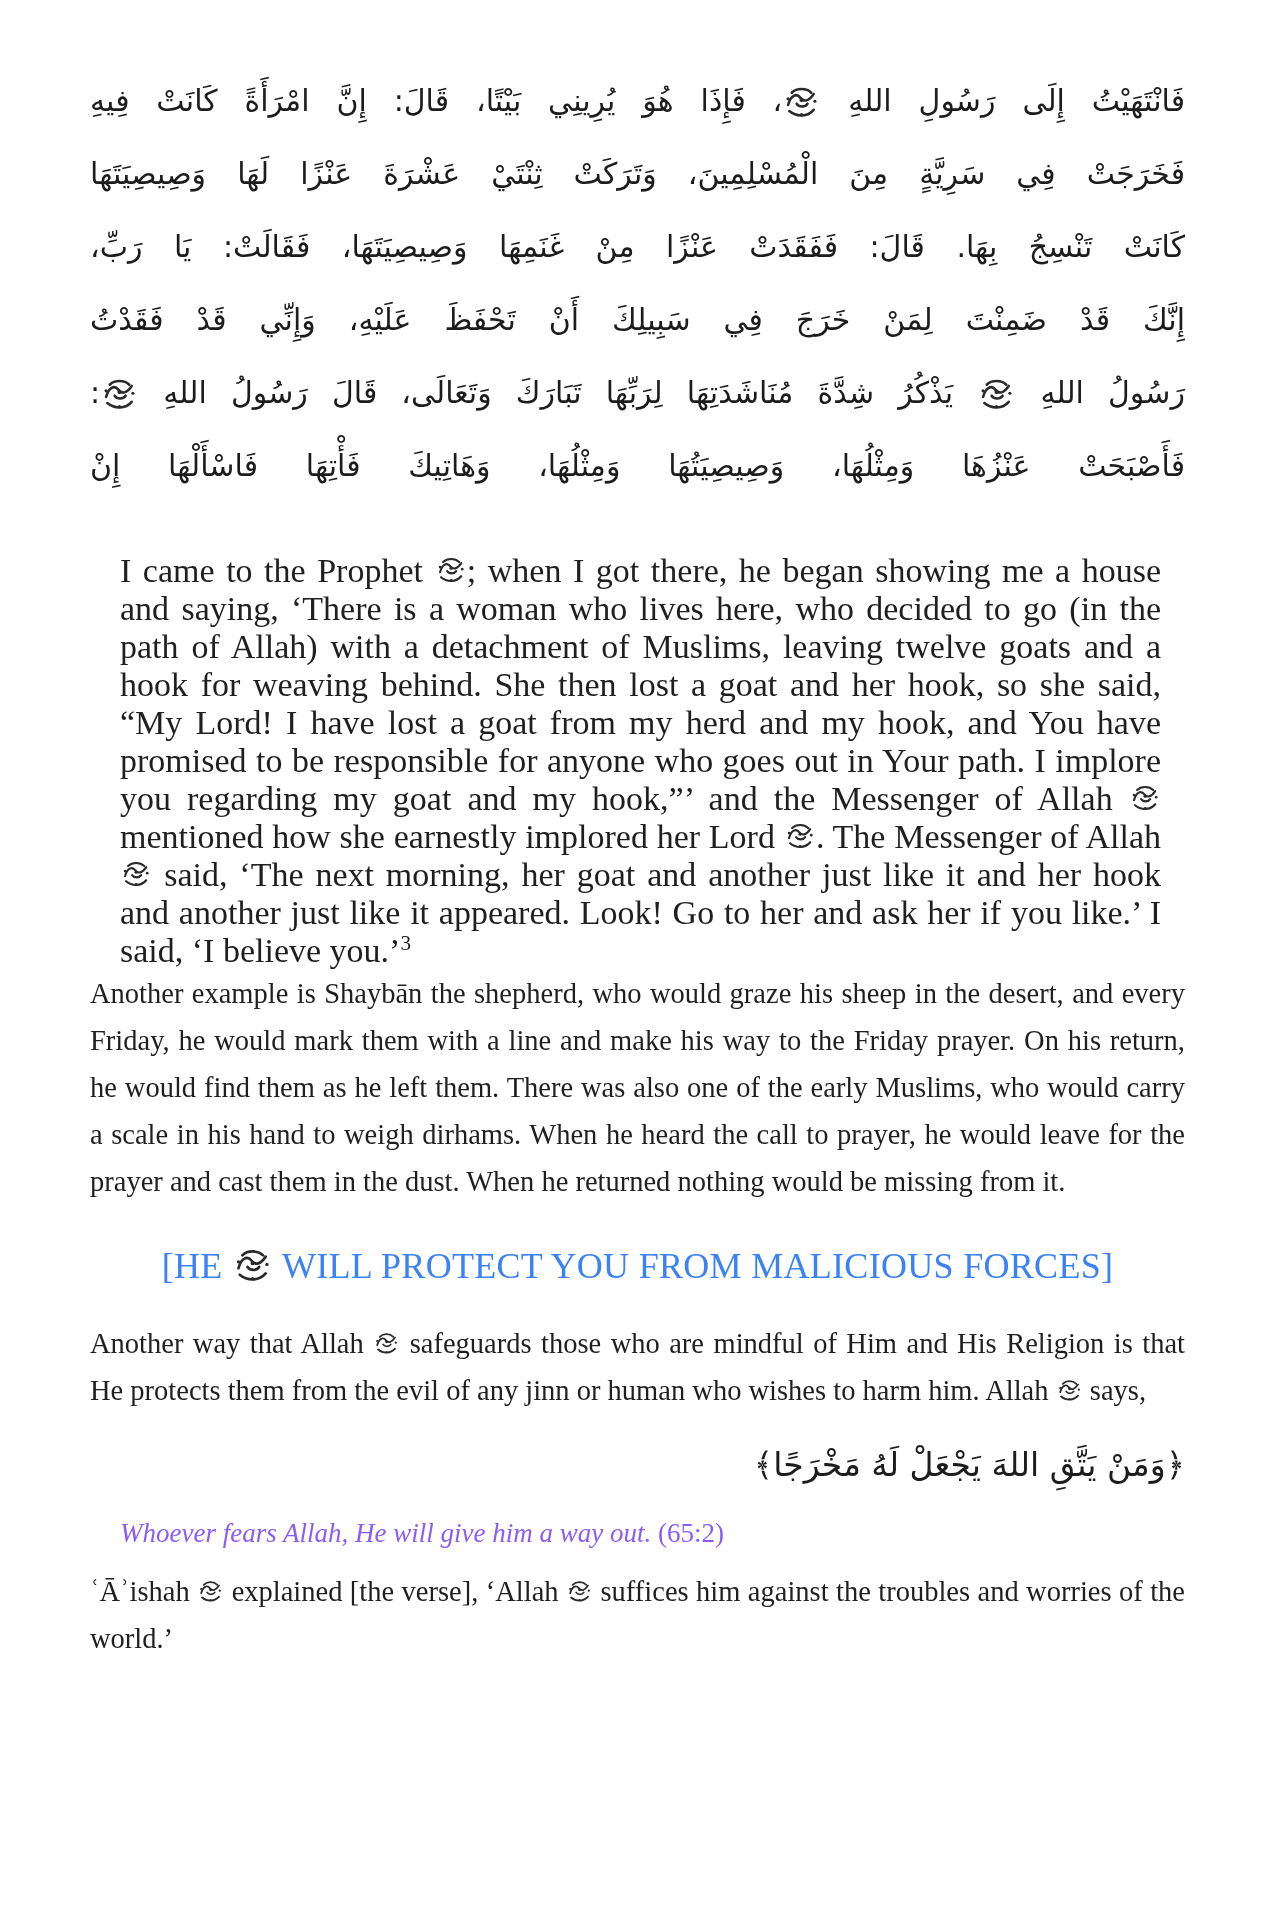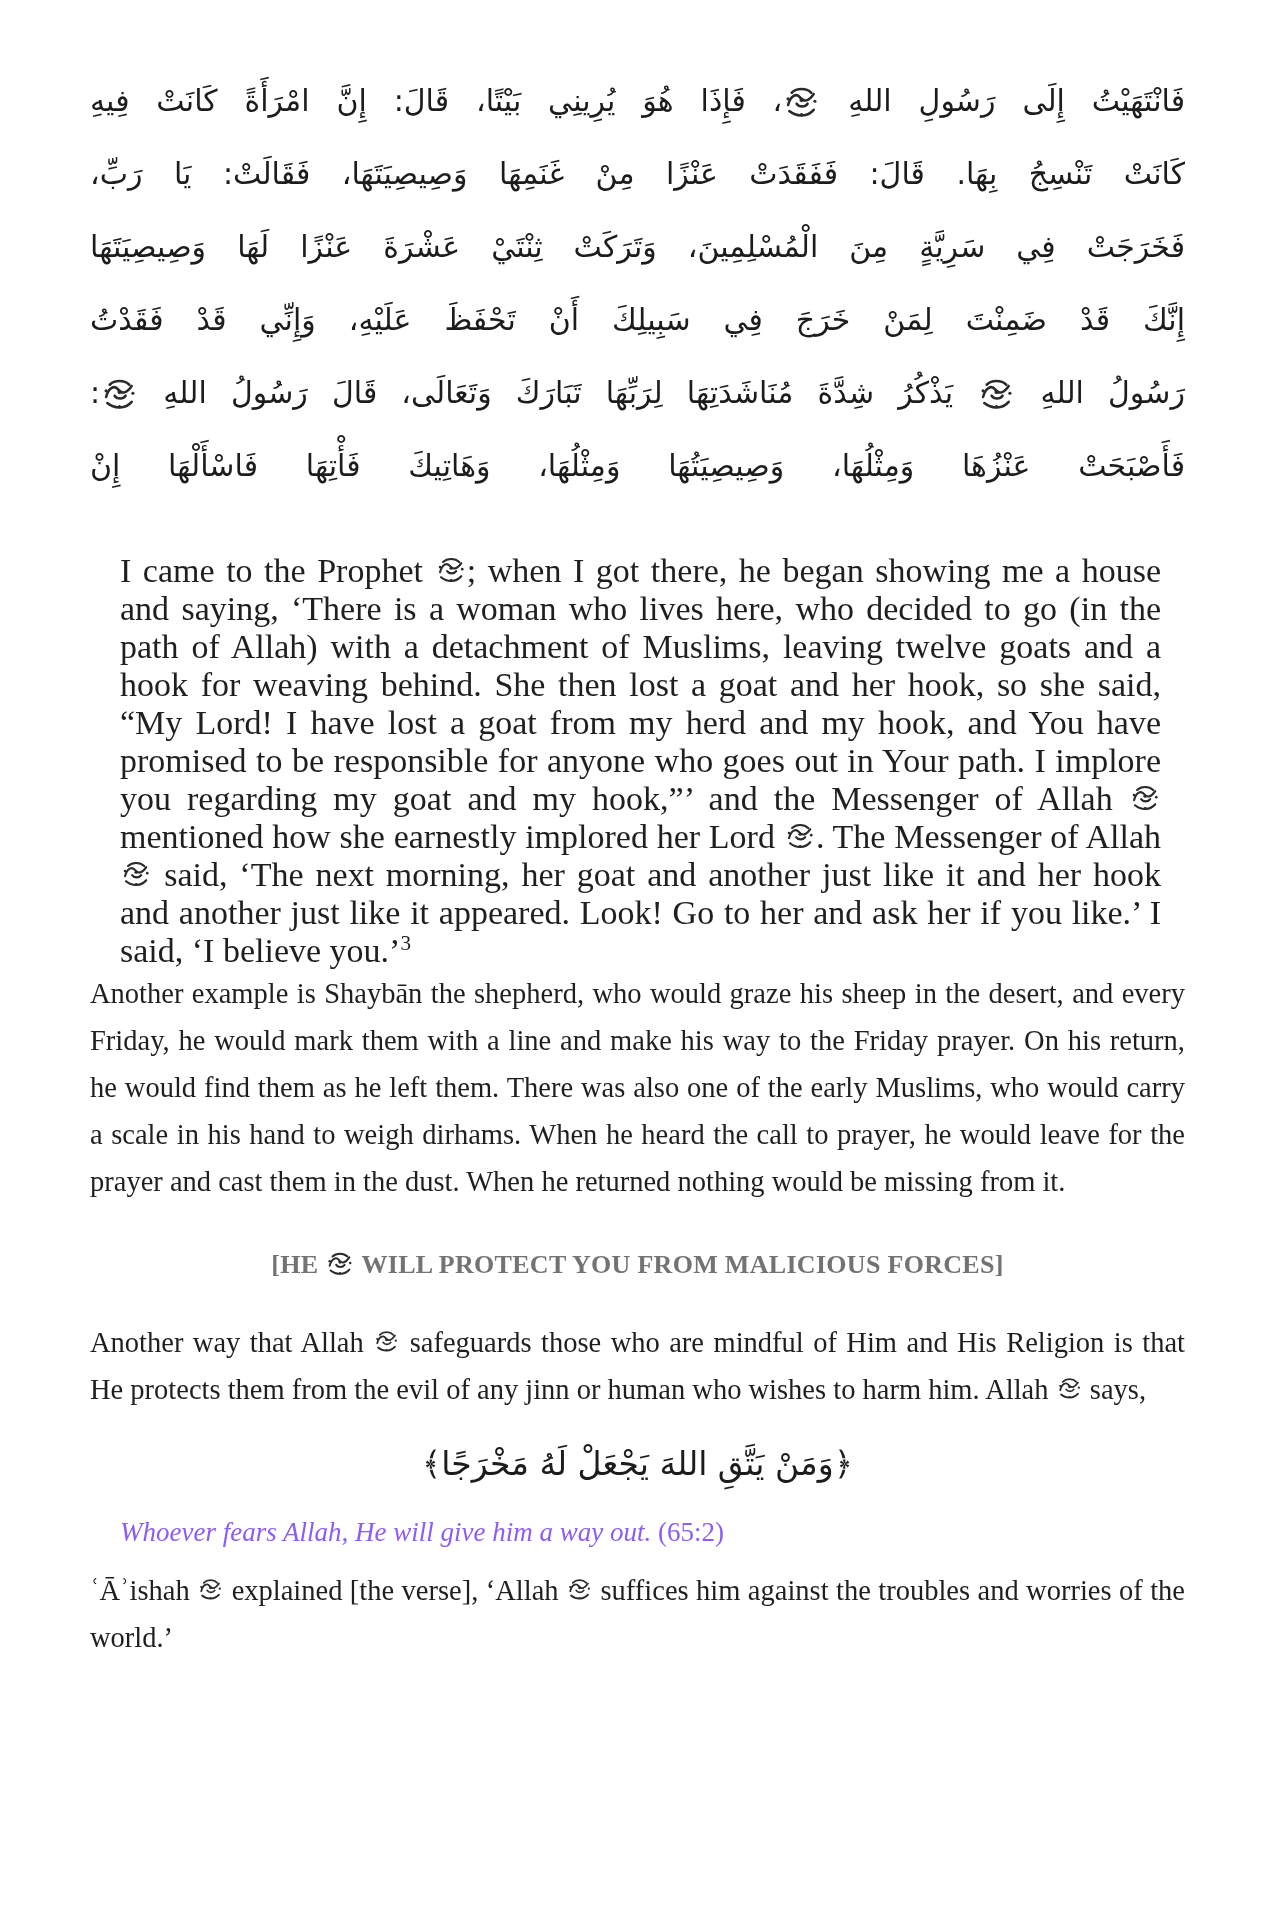--- a/index.html
+++ b/index.html
@@ -15,24 +15,24 @@
   
   .quote{margin:50px 24px 0 30px;font-size:34px;line-height:38px;
          text-align:justify;text-align-last:left;color:#1f1f1f;}
   
   .para{font-size:28.5px;line-height:47px;text-align:justify;text-align-last:left;
         margin:0;color:#1f1f1f;}
   .para.shayban{}
   .para.protection{margin-top:34px;}
   .para.aishah{margin-top:16px;}
   
-  .heading{margin-top:40px;text-align:center;font-size:26px;line-height:40px;
-           letter-spacing:.3px;font-weight:bold;color:#737373;}
+  .heading{margin-top:40px;text-align:center;font-size:36px;line-height:40px;
+           letter-spacing:.3px;font-weight:normal;color:#3b82f6;}
   
-  .verse-ar{margin-top:20px;direction:rtl;text-align:center;
+  .verse-ar{margin-top:20px;direction:rtl;text-align:right;
             font-family:"DejaVu Sans",sans-serif;font-size:33px;line-height:62px;color:#1c1c1c;}
   .verse-tr{margin:18px 0 0 30px;font-size:27px;line-height:38px;color:#8b5cf6;}
   .it{font-style:italic;}
   
   .hon{display:inline-block;width:.95em;height:.95em;vertical-align:-.12em;color:#2a2a2a;}
   .hon svg{width:100%;height:100%;display:block;}
   .hadith .hon{width:1.3em;height:1.3em;vertical-align:-.38em;}
   .heading .hon{width:1.15em;height:1.15em;vertical-align:-.24em;}
   sup.fn{font-size:.62em;line-height:0;vertical-align:super;}
   .defs{position:absolute;width:0;height:0;overflow:hidden;}
@@ -56,22 +56,22 @@
     </symbol>
   </defs>
 </svg>
 
 <div class="page">
 
   <div class="hadith">
       <div class="hadith-line"><span>فَانْتَهَيْتُ إِلَى رَسُولِ اللهِ </span><span class="hon"><svg viewBox="0 0 32 32" aria-hidden="true">
             <use href="#hon-glyph"></use>
           </svg></span><span>، فَإِذَا هُوَ يُرِينِي بَيْتًا، قَالَ: إِنَّ امْرَأَةً كَانَتْ فِيهِ</span></div>
+      <div class="hadith-line"><span>فَخَرَجَتْ فِي سَرِيَّةٍ مِنَ الْمُسْلِمِينَ، وَتَرَكَتْ ثِنْتَيْ عَشْرَةَ عَنْزًا لَهَا وَصِيصِيَتَهَا</span></div>
       <div class="hadith-line"><span>كَانَتْ تَنْسِجُ بِهَا. قَالَ: فَفَقَدَتْ عَنْزًا مِنْ غَنَمِهَا وَصِيصِيَتَهَا، فَقَالَتْ: يَا رَبِّ،</span></div>
-      <div class="hadith-line"><span>فَخَرَجَتْ فِي سَرِيَّةٍ مِنَ الْمُسْلِمِينَ، وَتَرَكَتْ ثِنْتَيْ عَشْرَةَ عَنْزًا لَهَا وَصِيصِيَتَهَا</span></div>
       <div class="hadith-line"><span>إِنَّكَ قَدْ ضَمِنْتَ لِمَنْ خَرَجَ فِي سَبِيلِكَ أَنْ تَحْفَظَ عَلَيْهِ، وَإِنِّي قَدْ فَقَدْتُ</span></div>
       <div class="hadith-line"><span>رَسُولُ اللهِ </span><span class="hon"><svg viewBox="0 0 32 32" aria-hidden="true">
             <use href="#hon-glyph"></use>
           </svg></span><span> يَذْكُرُ شِدَّةَ مُنَاشَدَتِهَا لِرَبِّهَا تَبَارَكَ وَتَعَالَى، قَالَ رَسُولُ اللهِ </span><span class="hon"><svg viewBox="0 0 32 32" aria-hidden="true">
             <use href="#hon-glyph"></use>
           </svg></span><span>:</span></div>
       <div class="hadith-line"><span>فَأَصْبَحَتْ عَنْزُهَا وَمِثْلُهَا، وَصِيصِيَتُهَا وَمِثْلُهَا، وَهَاتِيكَ فَأْتِهَا فَاسْأَلْهَا إِنْ</span></div>
     </div>
 
   <blockquote class="quote"><span>I came to the Prophet </span><span class="hon"><svg viewBox="0 0 32 32" aria-hidden="true">

